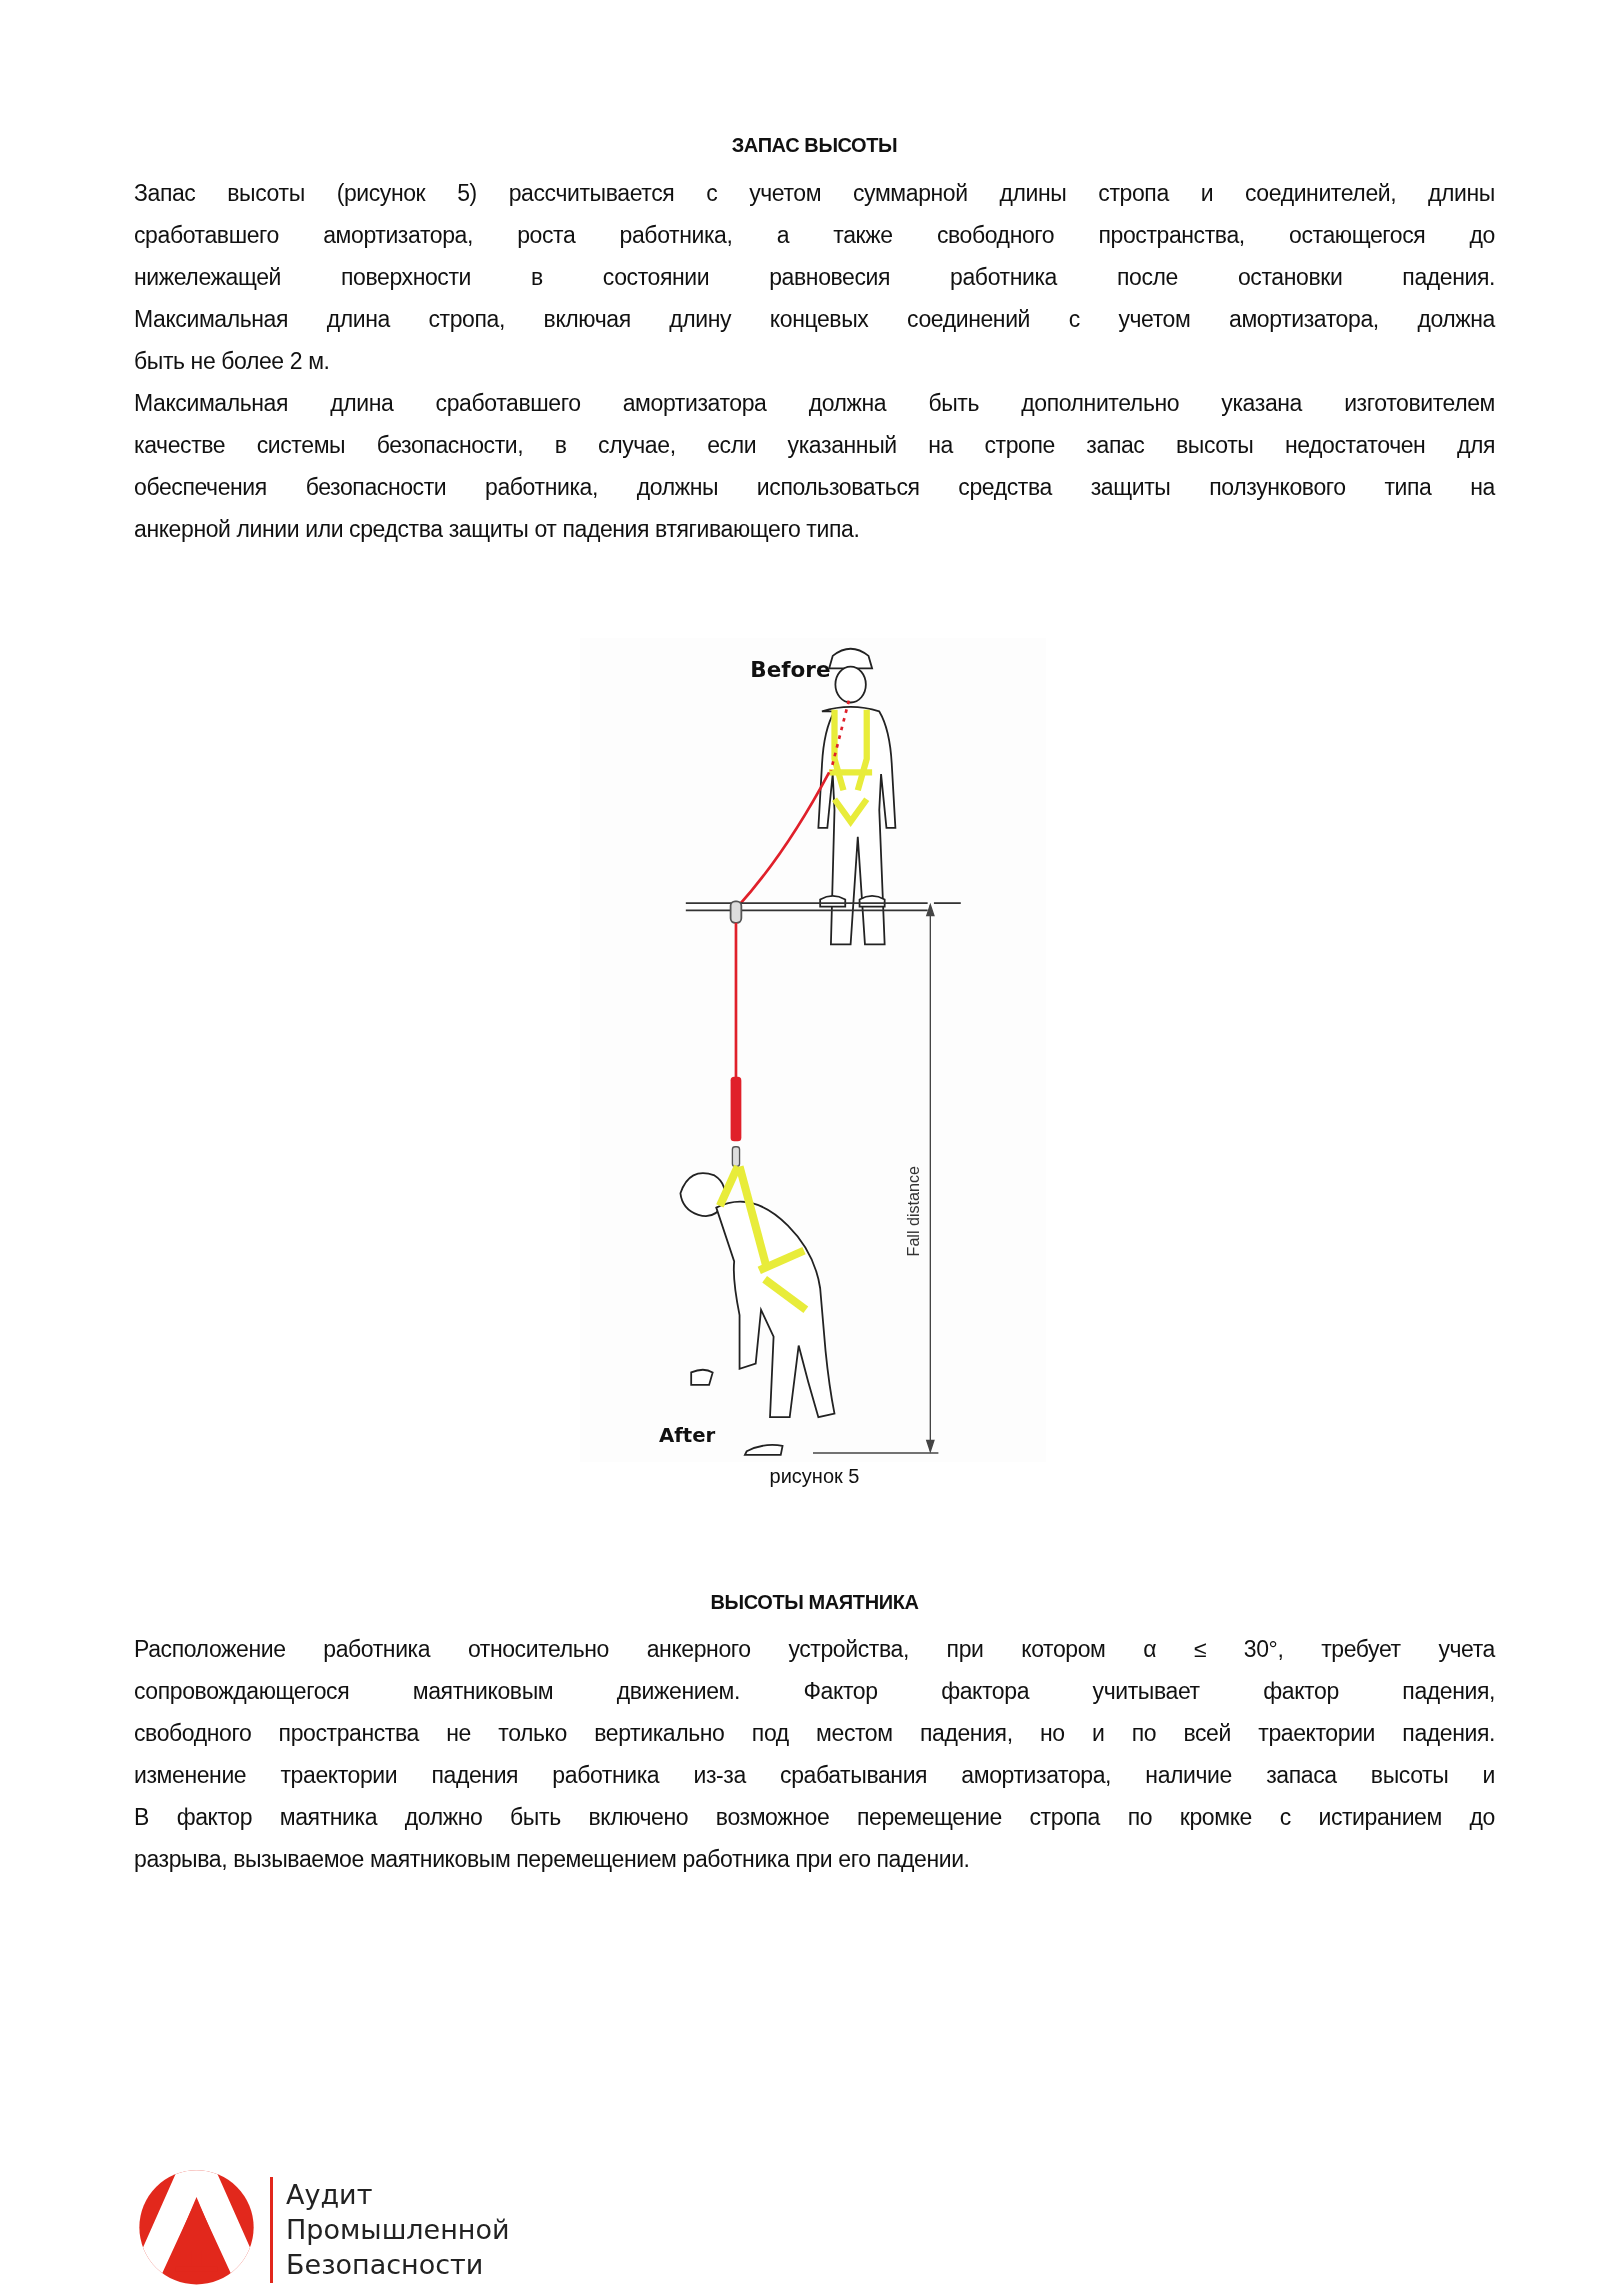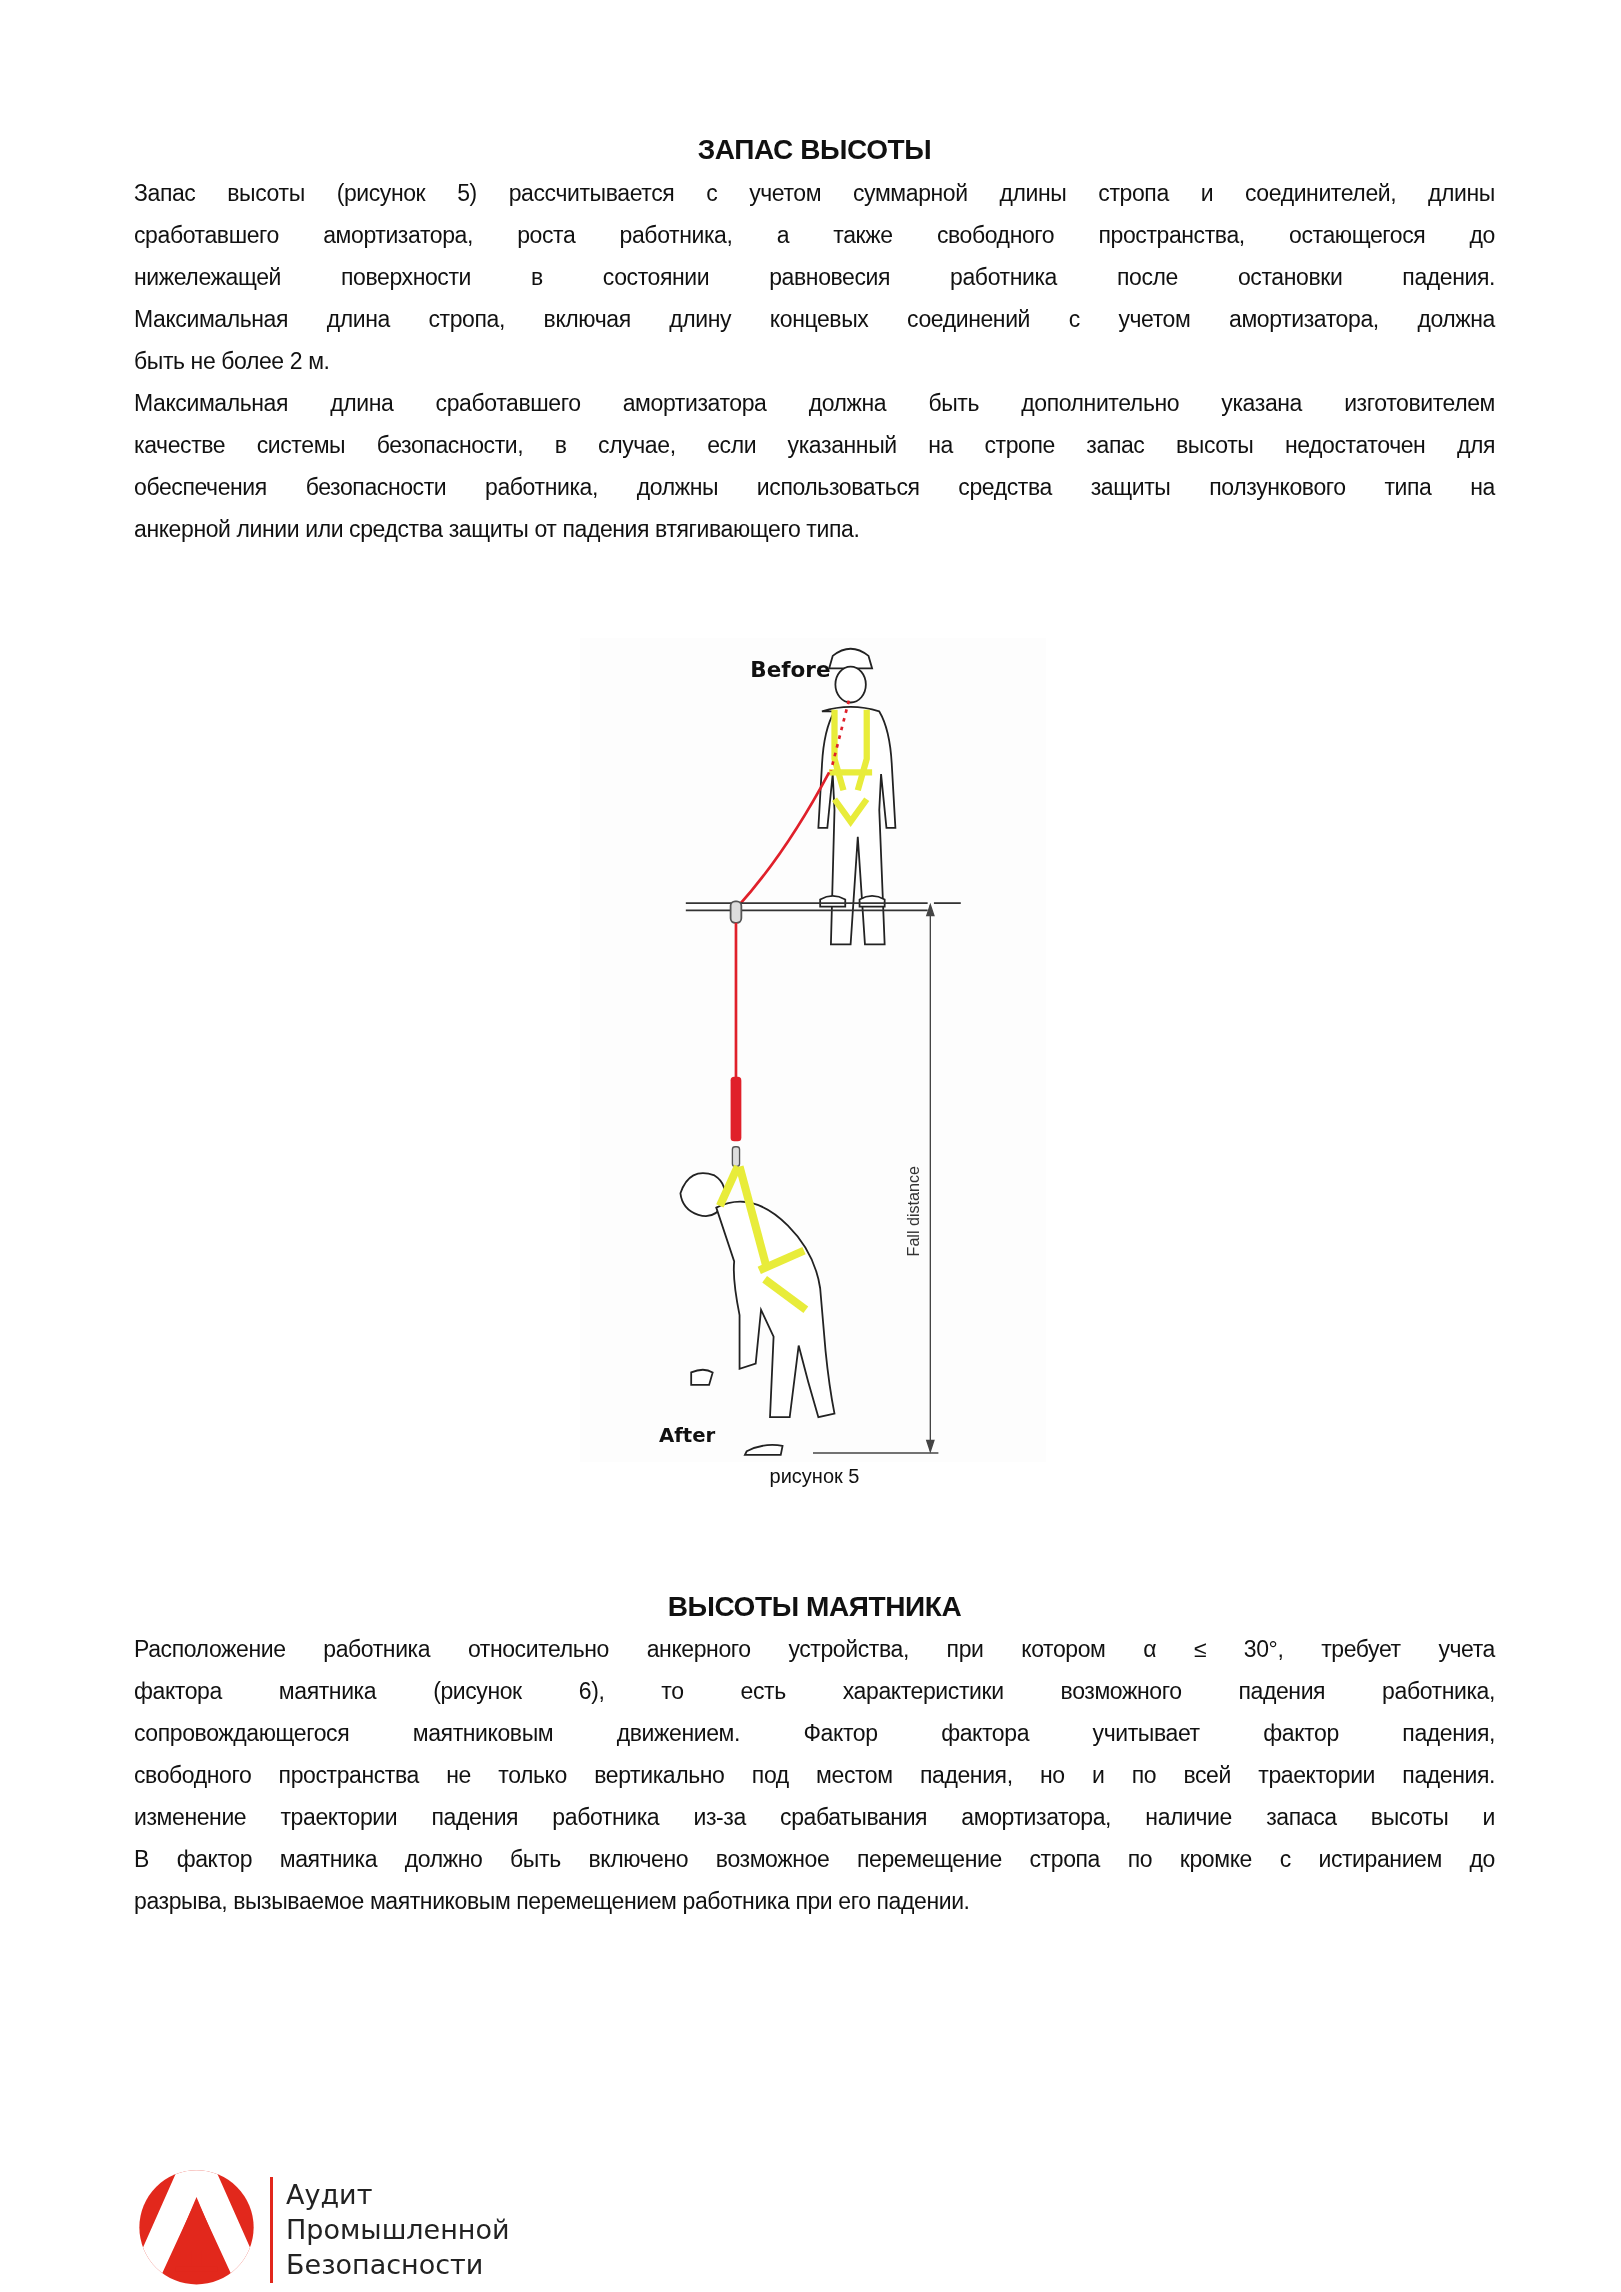--- a/index.html
+++ b/index.html
@@ -1,20 +1,20 @@
 <!DOCTYPE html>
 <html style="font-size:14.3px"><head>
 <meta charset="utf-8">
 <style>
   html, body { margin: 0; padding: 0; background: #ffffff; }
   body { width: 1621px; height: 2293px; position: relative; overflow: hidden;
          font-family: "Liberation Sans", "DejaVu Sans", sans-serif; color: #111; }
   .page { position: absolute; left: 0; top: 0; width: 1621px; height: 2293px; }
   .heading { position: absolute; left: 134px; width: 1361px; text-align: center;
-             font-weight: bold; font-size: 28px; letter-spacing: -0.4px; }
+             font-weight: bold; font-size: 20px; letter-spacing: -0.4px; }
   .para { position: absolute; left: 134px; width: 1361px; font-size: 23px;
           line-height: 42px; text-align: justify; letter-spacing: -0.4px; margin: 0; }
   .para .line { display: block; text-align: justify; text-align-last: justify; white-space: nowrap; }
   .para .line.last { text-align-last: left; }
   .fig { position: absolute; left: 580px; top: 638px; width: 466px; height: 824px; }
   .caption { position: absolute; left: 134px; width: 1361px; text-align: center;
              font-weight: normal; font-size: 20px; top: 1465px; }
   .logo { position: absolute; left: 134px; top: 2163px; width: 394px; height: 125px; }
   .logo-text { position: absolute; left: 152px; top: 14.3px; font-size: 27px; line-height: 35px;
                color: #222; font-family: "DejaVu Sans", sans-serif; }
@@ -100,21 +100,20 @@
     </g>
     <text x="0" y="0" transform="translate(378 640) rotate(-90)" font-family="Liberation Sans, sans-serif" font-size="18" fill="#333" text-anchor="middle">Fall distance</text>
   </svg>
 
   <div class="caption">рисунок 5</div>
 
   <div class="heading" style="top:1591px;">ВЫСОТЫ МАЯТНИКА</div>
 
   <p class="para" style="top:1628px;">
     <span class="line">Расположение работника относительно анкерного устройства, при котором α ≤ 30°, требует учета</span>
-    <span class="line">фактора маятника (рисунок 6), то есть характеристики возможного падения работника,</span>
     <span class="line">сопровождающегося маятниковым движением. Фактор фактора учитывает фактор падения,</span>
     <span class="line">свободного пространства не только вертикально под местом падения, но и по всей траектории падения.</span>
     <span class="line">изменение траектории падения работника из-за срабатывания амортизатора, наличие запаса высоты и</span>
     <span class="line">В фактор маятника должно быть включено возможное перемещение стропа по кромке с истиранием до</span>
     <span class="line last">разрыва, вызываемое маятниковым перемещением работника при его падении.</span>
   </p>
 
   <div class="logo">
     <svg width="125" height="125" viewBox="0 0 140 140" style="position:absolute;left:0;top:0;">
       <defs>

